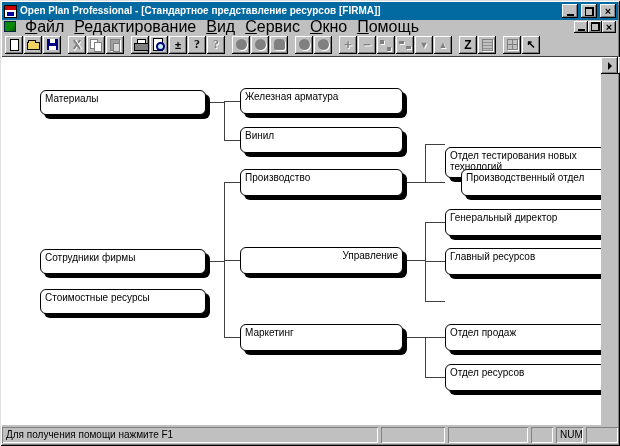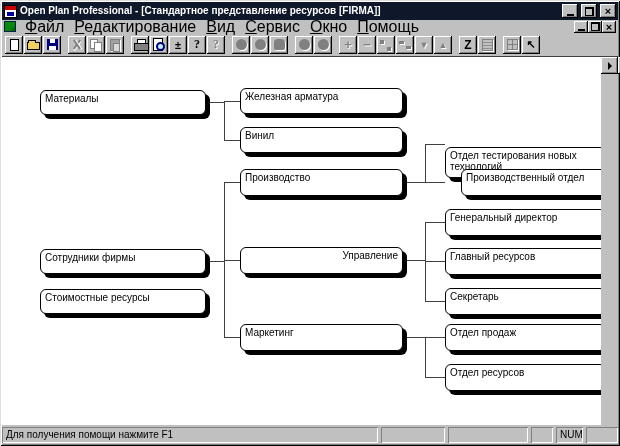--- a/index.html
+++ b/index.html
@@ -8,21 +8,21 @@
 
   .window {
     width:620px; height:446px; background:#c0c0c0; padding:2px;
     display:flex; flex-direction:column;
     box-shadow: inset 1px 1px 0 #dfdfdf, inset -1px -1px 0 #000,
                 inset 2px 2px 0 #fff, inset -2px -2px 0 #808080;
   }
 
   
   .titlebar {
-    height:18px; background:#0f172a; display:flex; align-items:center;
+    height:18px; background:#0369a1; display:flex; align-items:center;
     padding:1px 2px; gap:3px; flex:0 0 18px;
   }
   .app-icon { width:13px; height:13px; border:1px solid #000; background:
     linear-gradient(#c00 0 4px, #fff 4px); position:relative; flex:0 0 13px; }
   .app-icon::after { content:""; position:absolute; left:2px; top:6px; width:7px; height:4px; background:#0000a0; }
   .titlebar-title { color:#fff; font-size:10px; font-weight:bold; flex:1;
     white-space:nowrap; overflow:hidden; line-height:16px; }
   .winbtn {
     width:16px; height:14px; background:#c0c0c0; display:flex; align-items:center; justify-content:center;
     box-shadow: inset -1px -1px 0 #000, inset 1px 1px 0 #fff, inset -2px -2px 0 #808080;
@@ -288,21 +288,20 @@
       <div class="node" style="left:38px; top:232px; width:166px; height:25px;">Стоимостные ресурсы</div>
       <div class="node" style="left:238px; top:31px; width:163px; height:26px;">Железная арматура</div>
       <div class="node" style="left:238px; top:70px; width:163px; height:26px;">Винил</div>
       <div class="node" style="left:238px; top:112px; width:163px; height:27px;">Производство</div>
       <div class="node" style="left:238px; top:190px; width:163px; height:27px;text-align:right;">Управление</div>
       <div class="node" style="left:238px; top:267px; width:163px; height:27px;">Маркетинг</div>
       <div class="node" style="left:443px; top:72px; width:161px; height:31px;margin-top:18px;">Отдел тестирования новых технологий</div>
       <div class="node" style="left:443px; top:112px; width:161px; height:27px;margin-left:16px;">Производственный отдел</div>
       <div class="node" style="left:443px; top:152px; width:161px; height:27px;">Генеральный директор</div>
       <div class="node" style="left:443px; top:191px; width:161px; height:27px;">Главный ресурсов</div>
-      <div class="node" style="left:443px; top:231px; width:161px; height:27px;">Секретарь</div>
       <div class="node" style="left:443px; top:267px; width:161px; height:27px;">Отдел продаж</div>
       <div class="node" style="left:443px; top:307px; width:161px; height:27px;">Отдел ресурсов</div>
     </div>
 
     <div class="hscroll">
       <div class="sbtn left">
           <span class="tri-left"></span>
         </div>
       <div class="sthumb"></div>
       <div class="sbtn right">

